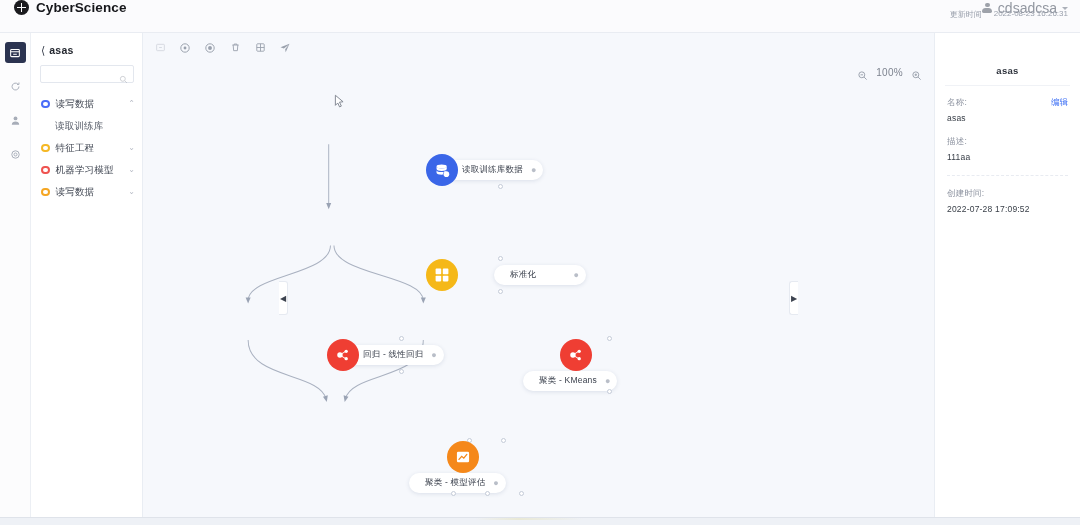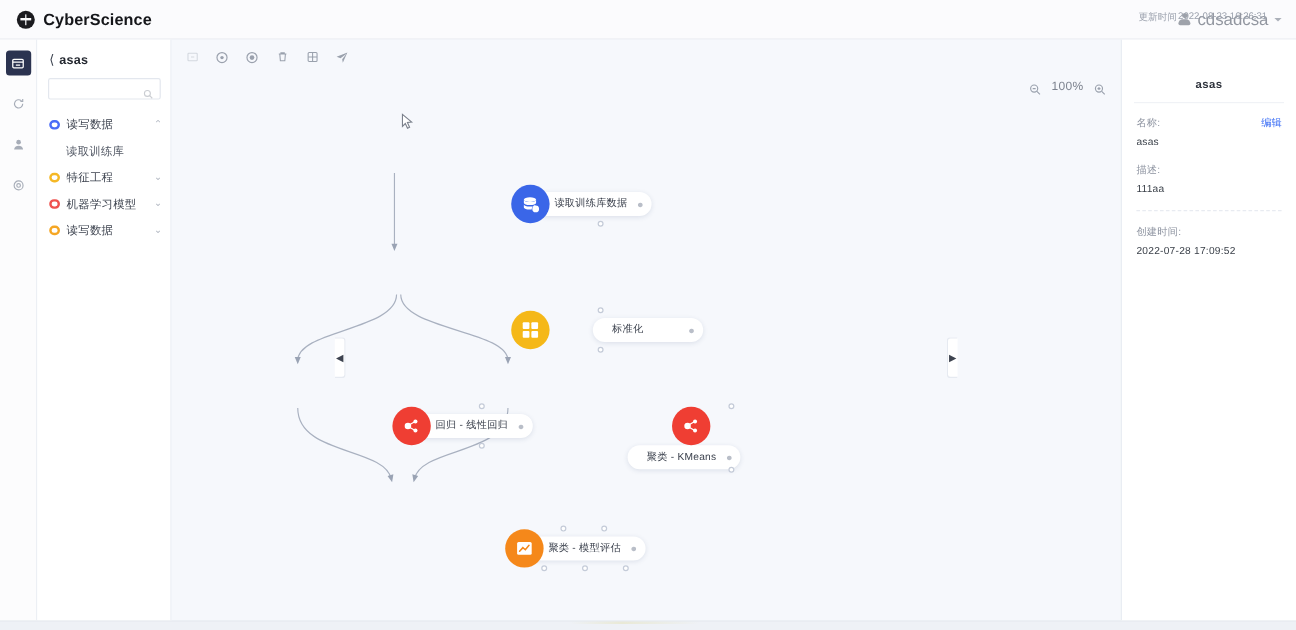--- a/index.html
+++ b/index.html
@@ -9,21 +9,21 @@
     background: #eef1f6;
     overflow: hidden;
   }
   .app { position: relative; width: 1080px; height: 525px; display: flex; flex-direction: column; }
 
   
   .topbar {
     height: 33px; min-height: 33px;
     background: #fbfbfd;
     border-bottom: 1px solid #e9ecf2;
-    display: flex; align-items: center; justify-content: space-between;
+    display: flex; align-items: flex-start; justify-content: space-between;
     padding: 0 12px 0 14px;
   }
   .brand { display: flex; align-items: center; gap: 7px; }
   .brand-logo {
     width: 15px; height: 15px; border-radius: 50%;
     background: #1b1b1f; position: relative; flex: 0 0 auto;
   }
   .brand-logo:before, .brand-logo:after {
     content: ""; position: absolute; background: #fbfbfd;
   }
@@ -157,22 +157,22 @@
   .handle.left { left: 136px; top: 248px; border-radius: 0 3px 3px 0; border-left: 0; }
   .handle.right { right: 136px; top: 248px; border-radius: 3px 0 0 3px; border-right: 0; }
 
   
   .right-panel {
     width: 146px; background: #fff; border-left: 1px solid #e9edf3;
     flex: 0 0 auto; display: flex; flex-direction: column; position: relative;
   }
   .updated-row {
     position: absolute; top: -24px; right: 0; width: 146px;
-    font-size: 8px; color: #9aa0ac; display: flex; gap: 1px;
-    justify-content: flex-end; padding-right: 24px; white-space: nowrap;
+    font-size: 8px; color: #9aa0ac; display: flex; gap: 12px;
+    justify-content: flex-end; padding-right: 12px; white-space: nowrap;
   }
   .rp-title {
     text-align: center; font-size: 9.5px; color: #2f343d; font-weight: 600;
     padding: 32px 0 9px 0; border-bottom: 1px solid #f0f2f6; margin: 0 10px;
     letter-spacing: .3px;
   }
   .rp-body { padding: 11px 12px 0 12px; }
   .rp-row { display: flex; align-items: baseline; justify-content: space-between; }
   .rp-key { font-size: 8.5px; color: #8d93a0; letter-spacing: .2px; }
   .rp-edit { font-size: 8.5px; color: #3b6ef5; cursor: pointer; }
@@ -415,21 +415,21 @@
             </svg>
           </div>
           <div class="node-pill">
             <span class="node-text">聚类 - KMeans</span>
             <span class="node-more">●</span>
           </div>
           <span class="port" style="left:72px; top:-3px;"></span>
           <span class="port" style="left:72px; bottom:-3px;"></span>
         </div>
 
-        <div class="node" style="left:278px; top:408px;">
+        <div class="node" style="left:278px; top:408px;flex-direction:column;">
           <div class="node-icon" style="background:#f5881a;">
             <svg width="16" height="16" viewBox="0 0 20 20" fill="none">
               <rect x="2.4" y="3.4" width="15.2" height="13.2" rx="1.6" fill="#fff"></rect>
               <path d="M5 13l3.4-3.8 2.6 2.2 3.8-4.6" stroke="#f5881a" stroke-width="1.6" fill="none" stroke-linecap="round"></path>
             </svg>
           </div>
           <div class="node-pill">
             <span class="node-text">聚类 - 模型评估</span>
             <span class="node-more">●</span>
           </div>

